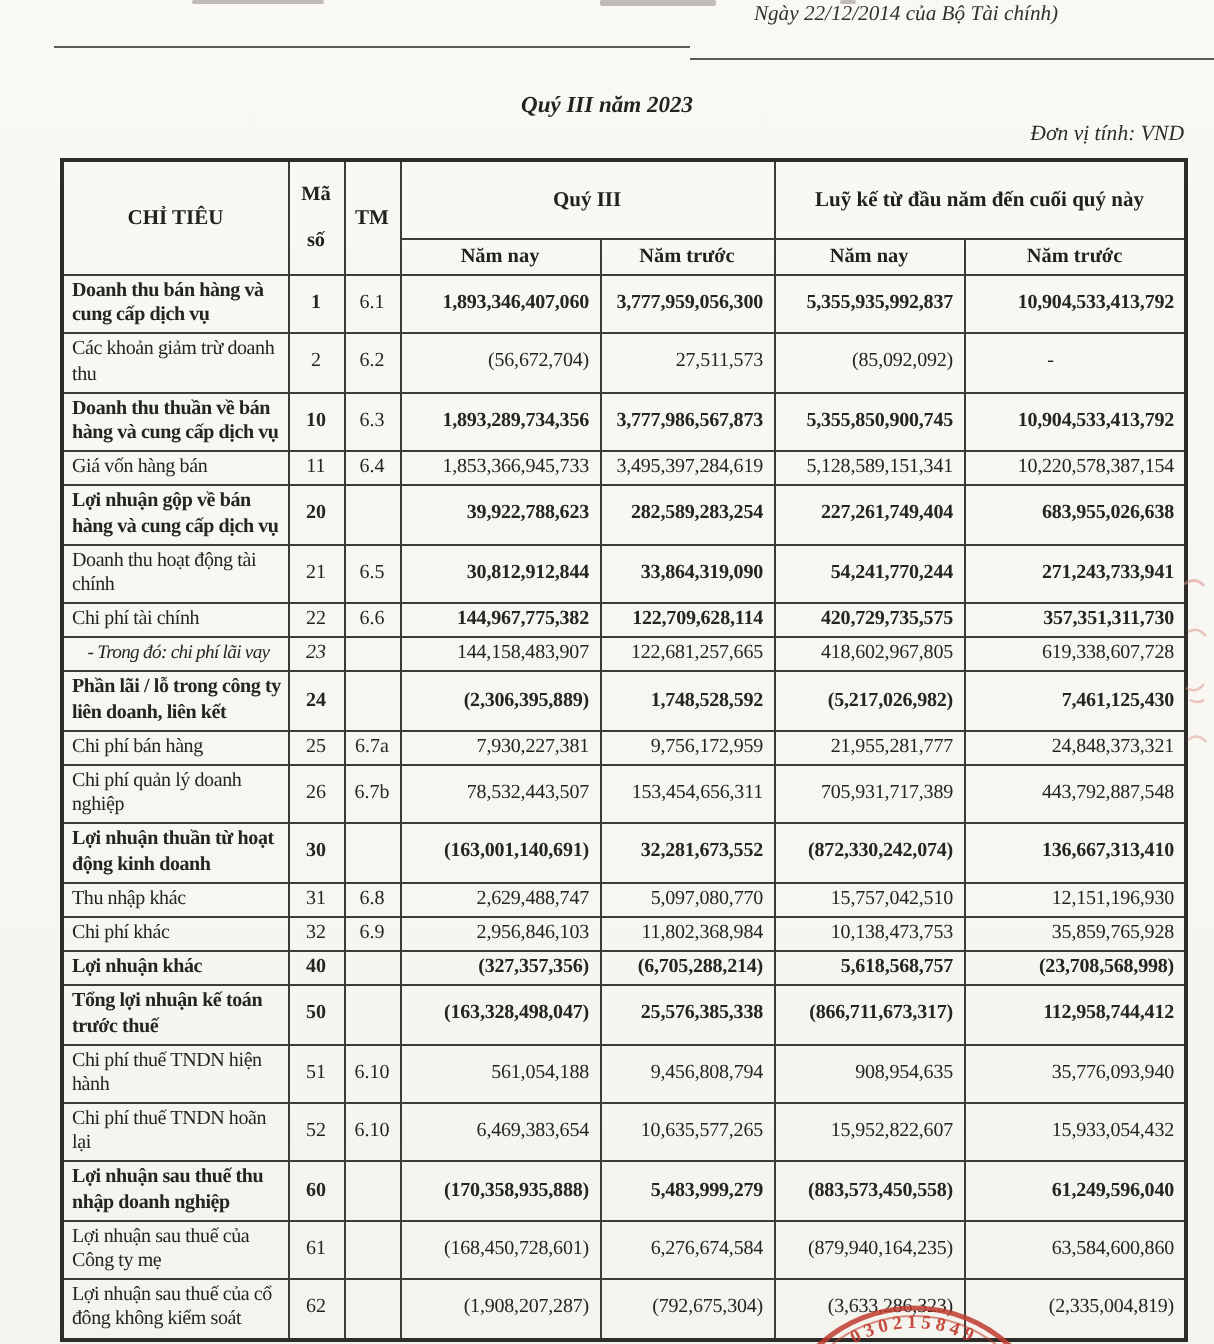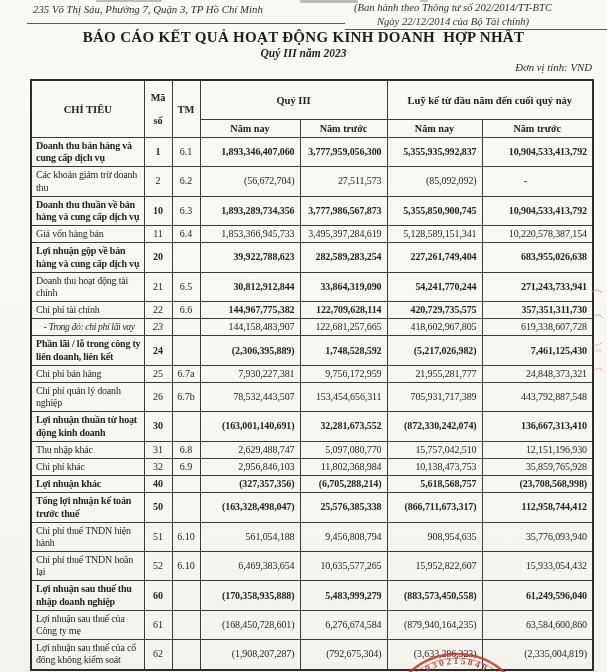--- a/index.html
+++ b/index.html
@@ -51,29 +51,26 @@
 </style>
 </head>
 <body>
 
 <div class="sheet">
 
   <div class="frag f1"></div>
   <div class="frag f2"></div>
   <div class="frag f3"></div>
 
-  <div class="addr">235 Võ Thị Sáu, Phường 7, Quận 3, TP Hồ Chí Minh</div>
   <div class="issue">
-    <div>(Ban hành theo Thông tư số 202/2014/TT-BTC</div>
     <div>Ngày 22/12/2014 của Bộ Tài chính)</div>
   </div>
   <div class="rule rule-left"></div>
   <div class="rule rule-right"></div>
 
-  <div class="title">BÁO CÁO KẾT QUẢ HOẠT ĐỘNG KINH DOANH  HỢP NHẤT</div>
   <div class="subtitle">Quý III năm 2023</div>
   <div class="unit">Đơn vị tính: VND</div>
 
   <table class="fin">
     <colgroup>
       <col style="width:113px">
         <col style="width:28px">
         <col style="width:28px">
       <col style="width:100px">
         <col style="width:87px">

